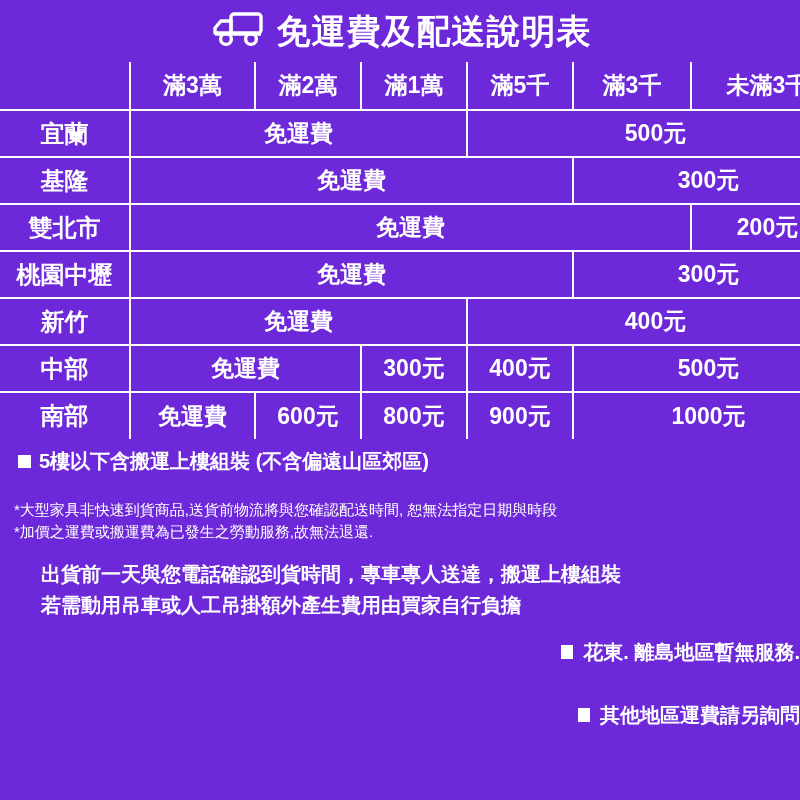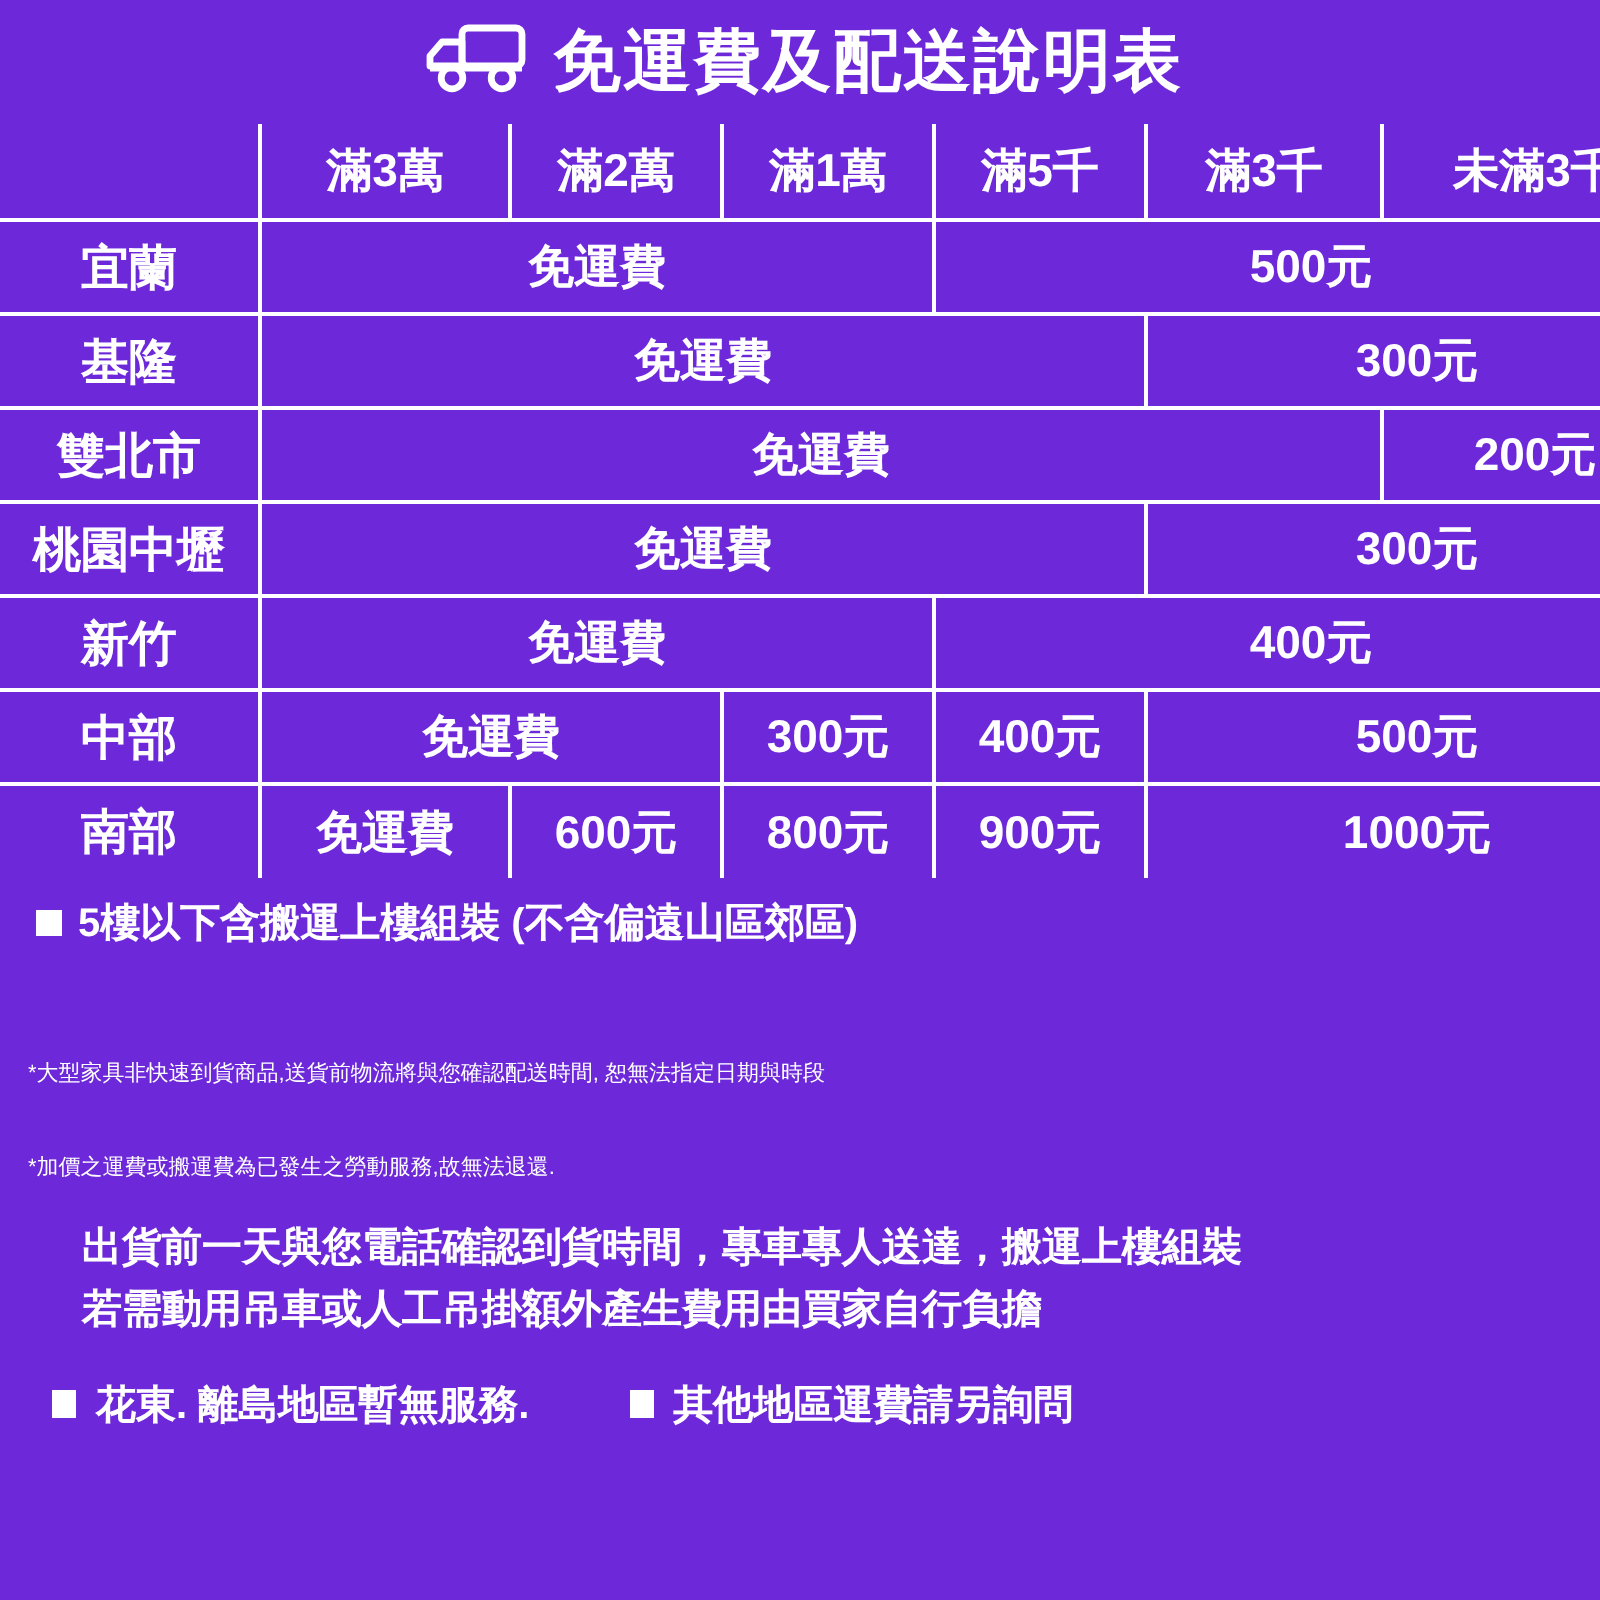--- a/index.html
+++ b/index.html
@@ -78,24 +78,23 @@
     flex: 0 0 auto;
     display: block;
   }
 
   
   .small-notes {
     padding: 18px 0 0 14px;
   }
   .small-line {
     color: #ffffff;
-    font-size: 11px;
+    font-size: 15px;
     line-height: 1.45;
     white-space: nowrap;
-    margin-top: 31px;
   }
 
   
   .bar-block {
     display: flex;
     align-items: flex-start;
     gap: 12px;
     padding: 16px 0 0 22px;
   }
   .vbar {
@@ -110,20 +109,21 @@
     line-height: 1.55;
     white-space: nowrap;
   }
 
   
   .bottom-row {
     display: flex;
     align-items: flex-end;
     padding: 18px 0 0 26px;
     gap: 18px;
+    flex-direction: column;
   }
   .bottom-item {
     display: flex;
     align-items: center;
     gap: 10px;
     color: #ffffff;
     font-size: 20px;
     font-weight: bold;
     white-space: nowrap;
   }

